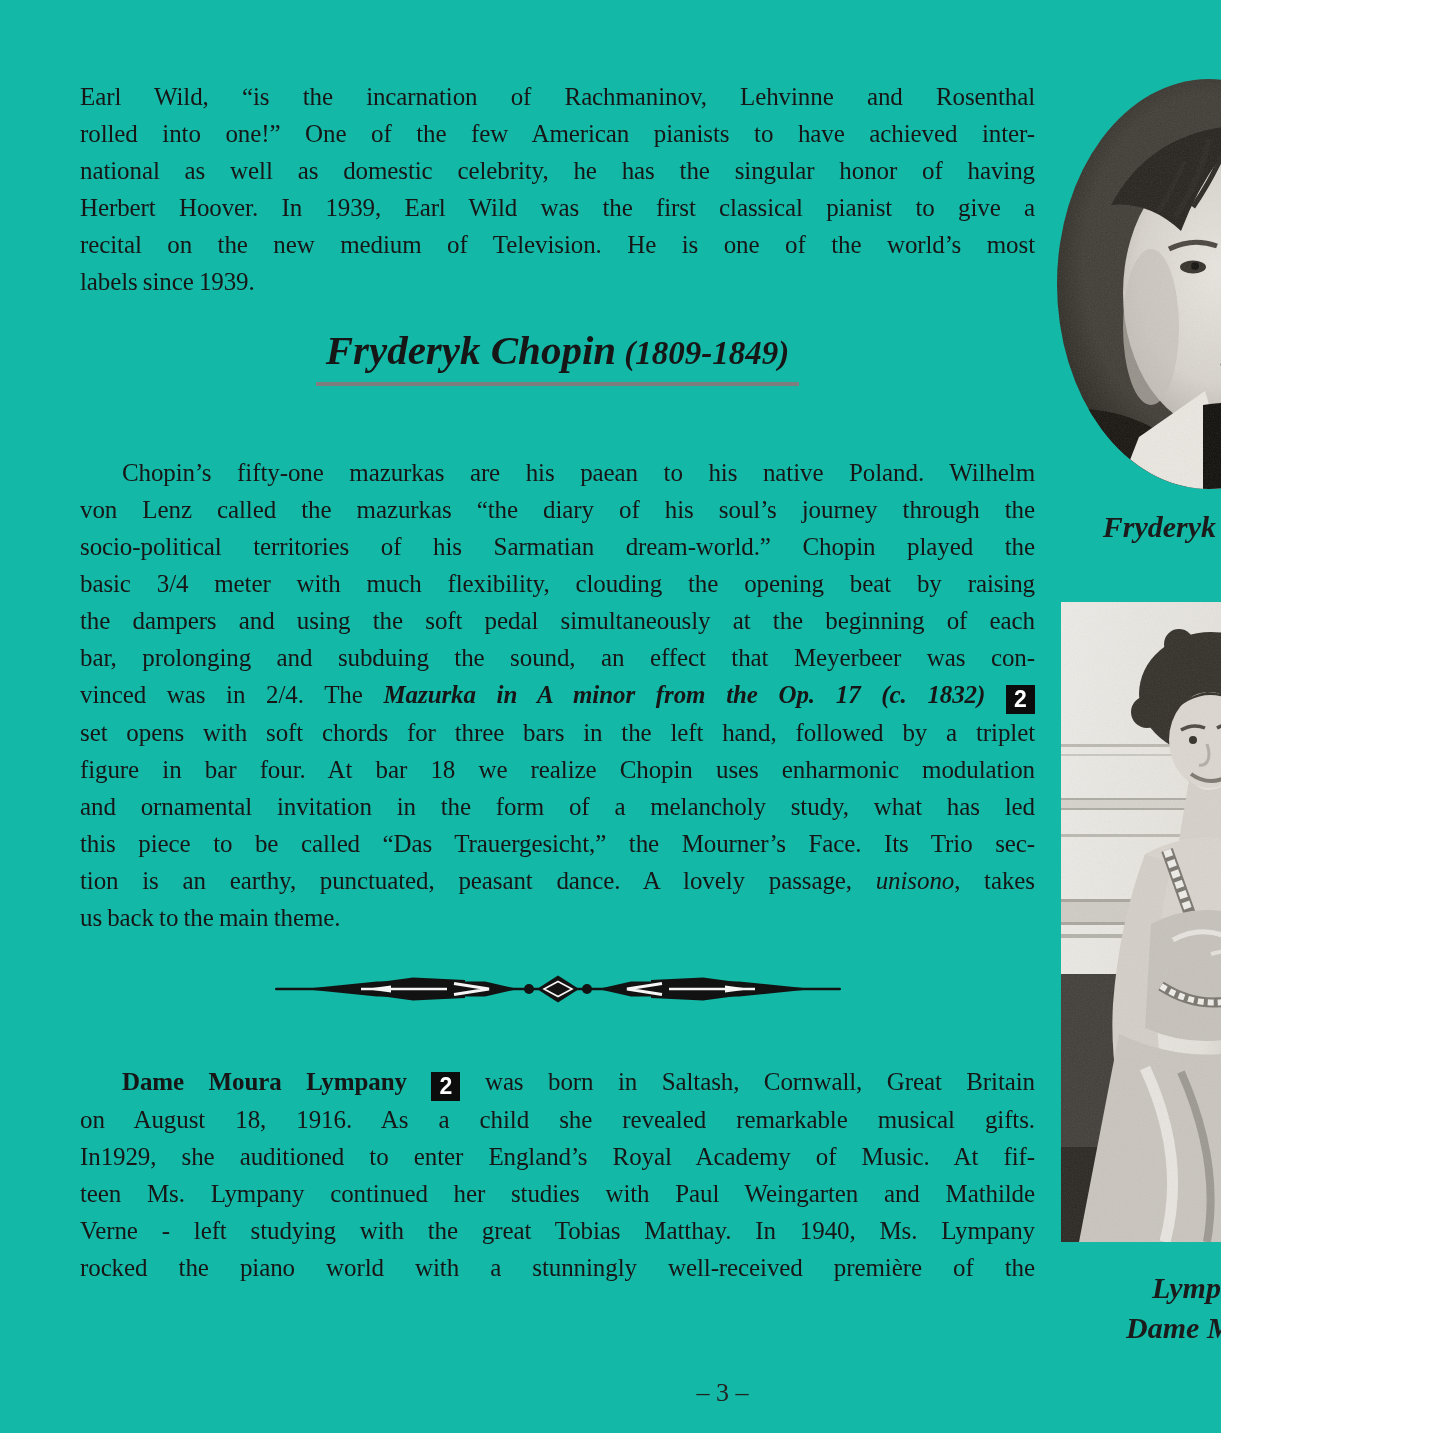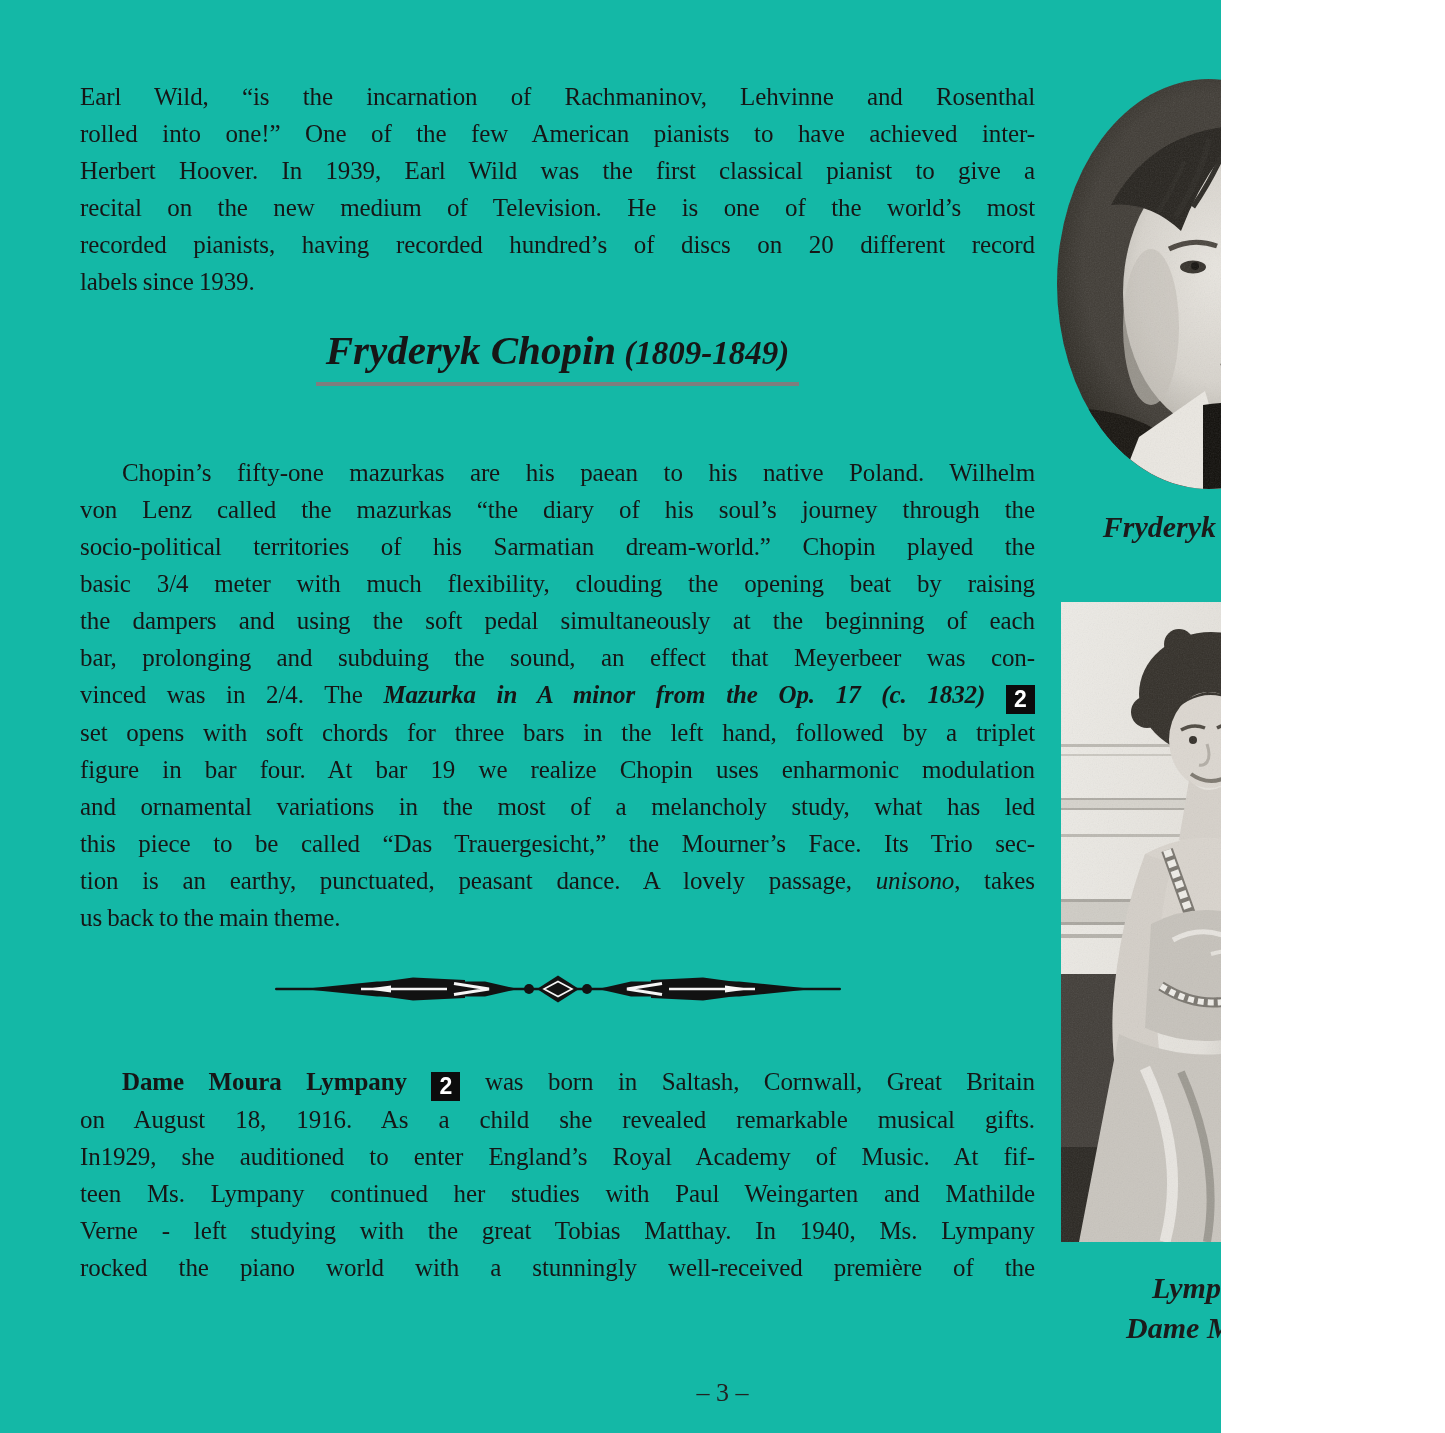--- a/index.html
+++ b/index.html
@@ -51,41 +51,41 @@
 </head>
 <body>
 
 <div class="page">
 
   <div class="main-col">
 
     <div class="para">
         <div class="line"><span class="seg-n">Earl Wild, “is the incarnation of Rachmaninov, Lehvinne and Rosenthal</span></div>
         <div class="line"><span class="seg-n">rolled into one!”   One of the few American pianists to have achieved inter-</span></div>
+        <div class="line"><span class="seg-n">national as well as domestic celebrity, he has the singular honor of having</span></div>
         <div class="line"><span class="seg-n">Herbert Hoover.  In 1939, Earl Wild was the first classical pianist to give a</span></div>
         <div class="line"><span class="seg-n">recital on the new medium of Television.  He is one of the world’s most</span></div>
-        <div class="line"><span class="seg-n">recorded pianists, having recorded hundred’s of discs on 20 different record</span></div>
         <div class="line"><span class="seg-n">labels since 1939.</span></div>
       </div>
 
     <div class="section-heading">
       <span class="inner"><span class="name">Fryderyk Chopin</span><span class="dates">&nbsp;<span>(1809-1849)</span></span></span>
     </div>
 
     <div class="para indent para-2">
         <div class="line"><span class="seg-n">Chopin’s fifty-one mazurkas are his paean to his native Poland. Wilhelm</span></div>
         <div class="line"><span class="seg-n">von Lenz called the mazurkas “the diary of his soul’s journey through the</span></div>
         <div class="line"><span class="seg-n">socio-political territories of his Sarmatian dream-world.” Chopin played the</span></div>
         <div class="line"><span class="seg-n">basic 3/4 meter with much flexibility, clouding the opening beat by raising</span></div>
         <div class="line"><span class="seg-n">the dampers and using the soft pedal simultaneously at the beginning of each</span></div>
         <div class="line"><span class="seg-n">bar, prolonging and subduing the sound, an effect that Meyerbeer was con-</span></div>
         <div class="line"><span class="seg-n">vinced was in 2/4. The </span><span class="seg-bi">Mazurka in A minor from the Op. 17 (c. 1832)</span><span class="seg-n"> </span><span class="badge">2</span></div>
         <div class="line"><span class="seg-n">set opens with soft chords for three bars in the left hand, followed by a triplet</span></div>
-        <div class="line"><span class="seg-n">figure in bar four.  At bar 19 we realize Chopin uses enharmonic modulation</span></div>
-        <div class="line"><span class="seg-n">and ornamental variations in the most of a melancholy study, what has led</span></div>
+        <div class="line"><span class="seg-n">figure in bar four.  At bar 18 we realize Chopin uses enharmonic modulation</span></div>
+        <div class="line"><span class="seg-n">and ornamental invitation in the form of a melancholy study, what has led</span></div>
         <div class="line"><span class="seg-n">this piece to be called “Das Trauergesicht,” the Mourner’s Face. Its Trio sec-</span></div>
         <div class="line"><span class="seg-n">tion is an earthy, punctuated, peasant dance. A lovely passage, </span><span class="seg-i">unisono</span><span class="seg-n">, takes</span></div>
         <div class="line"><span class="seg-n">us back to the main theme.</span></div>
       </div>
 
     <div class="divider-wrap">
       <svg width="570" height="34" viewBox="0 0 570 34" aria-hidden="true">
         <g fill="#121212">
           <rect x="2" y="15.8" width="566" height="2.4" rx="1.2"></rect>
           <g id="dv-left">

